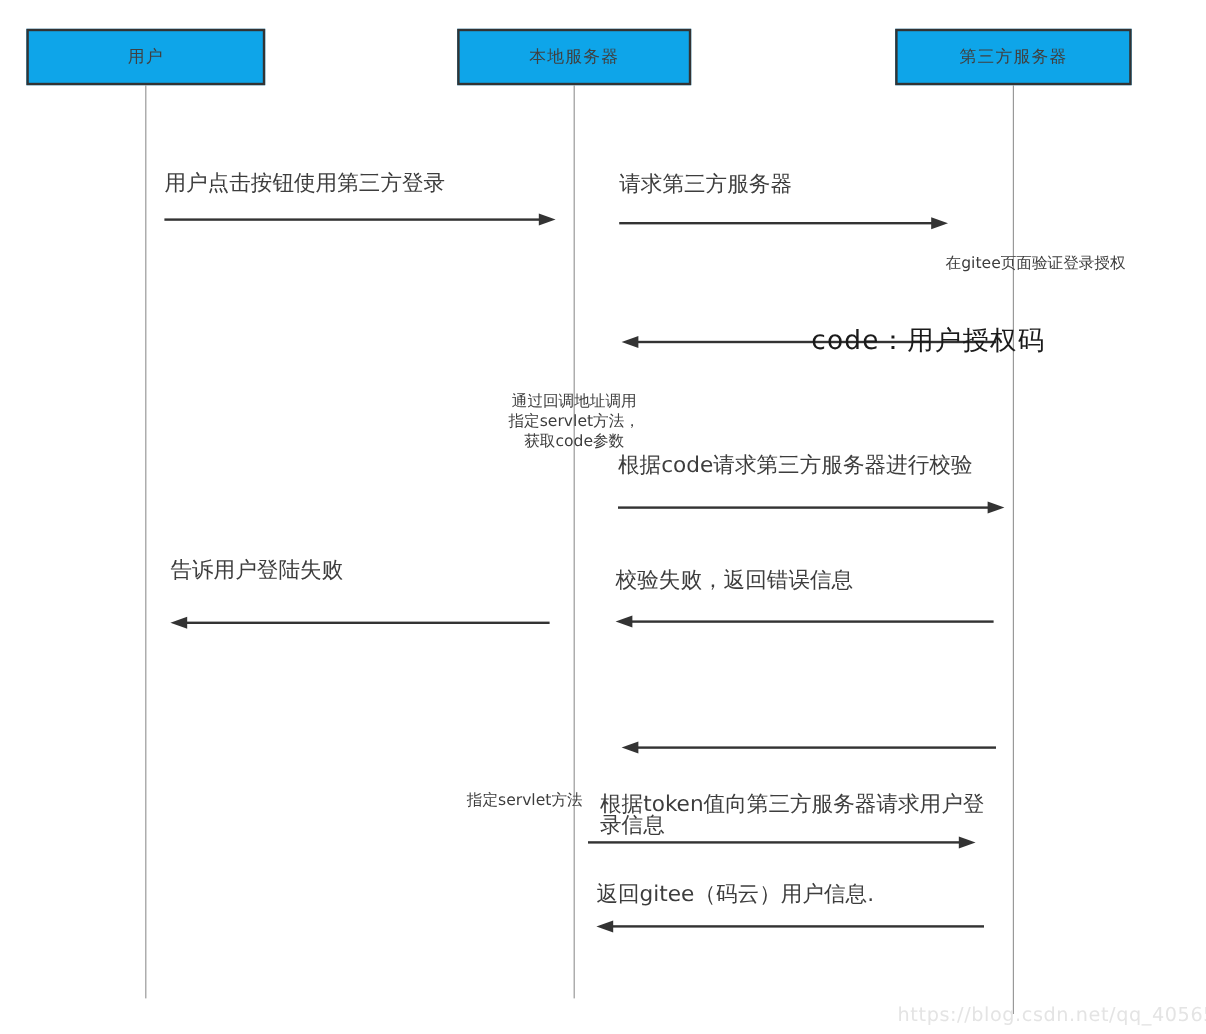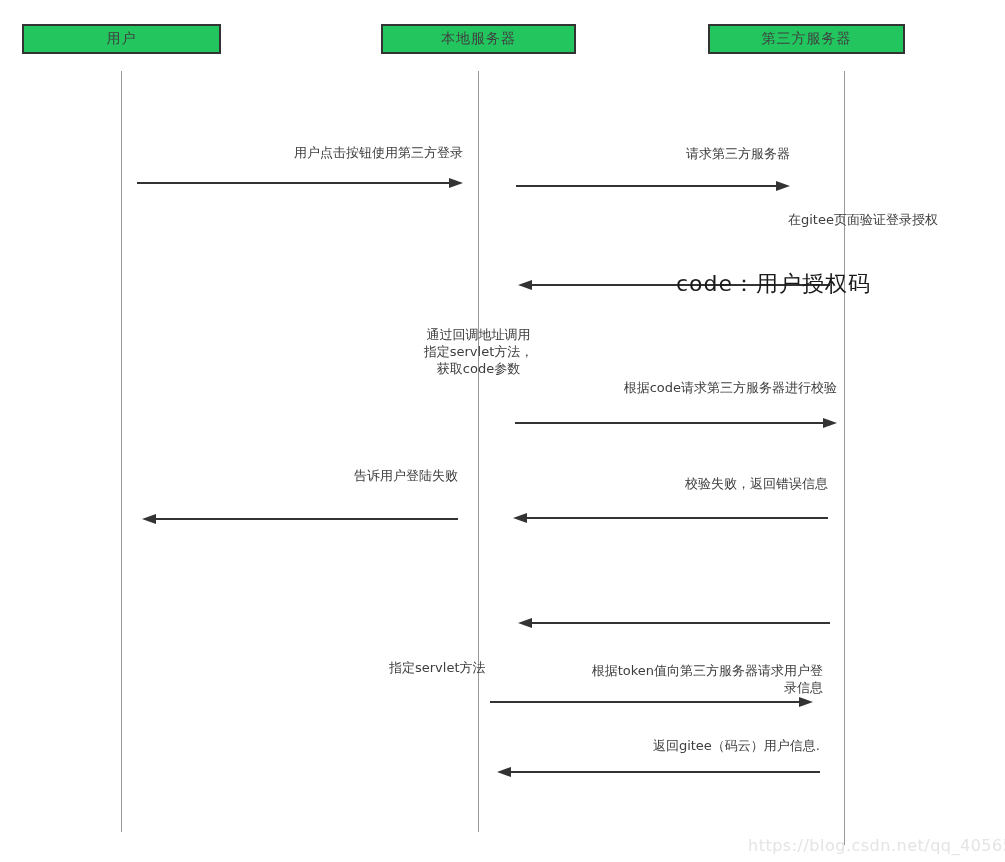--- a/index.html
+++ b/index.html
@@ -3,31 +3,31 @@
 <meta charset="utf-8">
 <style>
   * { margin:0; padding:0; box-sizing:border-box; }
   html,body { background:#ffffff; }
   body { font-family:"DejaVu Sans","Liberation Sans",sans-serif; }
   .canvas {
     position:relative; width:1005px; height:862px;
     background:#ffffff; overflow:hidden;
   }
   .actor {
-    position:absolute; top:24px; height:30px;
-    border:2px solid #333333; background:#22c55e;
+    position:absolute; top:24px; height:47px;
+    border:2px solid #333333; background:#0ea5e9;
     display:flex; align-items:center; justify-content:center;
     font-size:14px; color:#404040; letter-spacing:1px;
   }
   .lifeline {
     position:absolute; top:71px; width:1px; background:#999999;
   }
   .msg-label {
-    position:absolute; font-size:13px; color:#3d3d3d;
-    text-align:right; white-space:pre-line; line-height:17px;
+    position:absolute; font-size:18px; color:#3d3d3d;
+    text-align:left; white-space:pre-line; line-height:17px;
   }
   .note {
     position:absolute; font-size:13px; color:#3d3d3d;
     white-space:pre-line; line-height:17px;
   }
   .note.center { text-align:center; }
   .big-note {
     position:absolute; font-size:22px; color:#1a1a1a;
     white-space:nowrap; letter-spacing:1px;
   }
@@ -53,21 +53,21 @@
 <body>
 
 <div class="canvas">
 
   <div class="actor" style="left:22px;  width:199px;">
     <span>用户</span>
   </div>
   <div class="actor" style="left:381px; width:195px;justify-content:center;">
     <span>本地服务器</span>
   </div>
-  <div class="actor" style="left:708px; width:197px;">
+  <div class="actor" style="left:746px; width:197px;">
     <span>第三方服务器</span>
   </div>
 
   <div class="lifeline" style="left:121px; height:761px;"></div>
   <div class="lifeline" style="left:478px; height:761px;"></div>
   <div class="lifeline" style="left:844px; height:774px;"></div>
 
   <div class="msg-label" style="left:137px; top:144px; width:326px;">用户点击按钮使用第三方登录</div>
   <div class="arrow right" style="left:137px; top:178px; width:326px;">
     <span class="shaft"></span>

